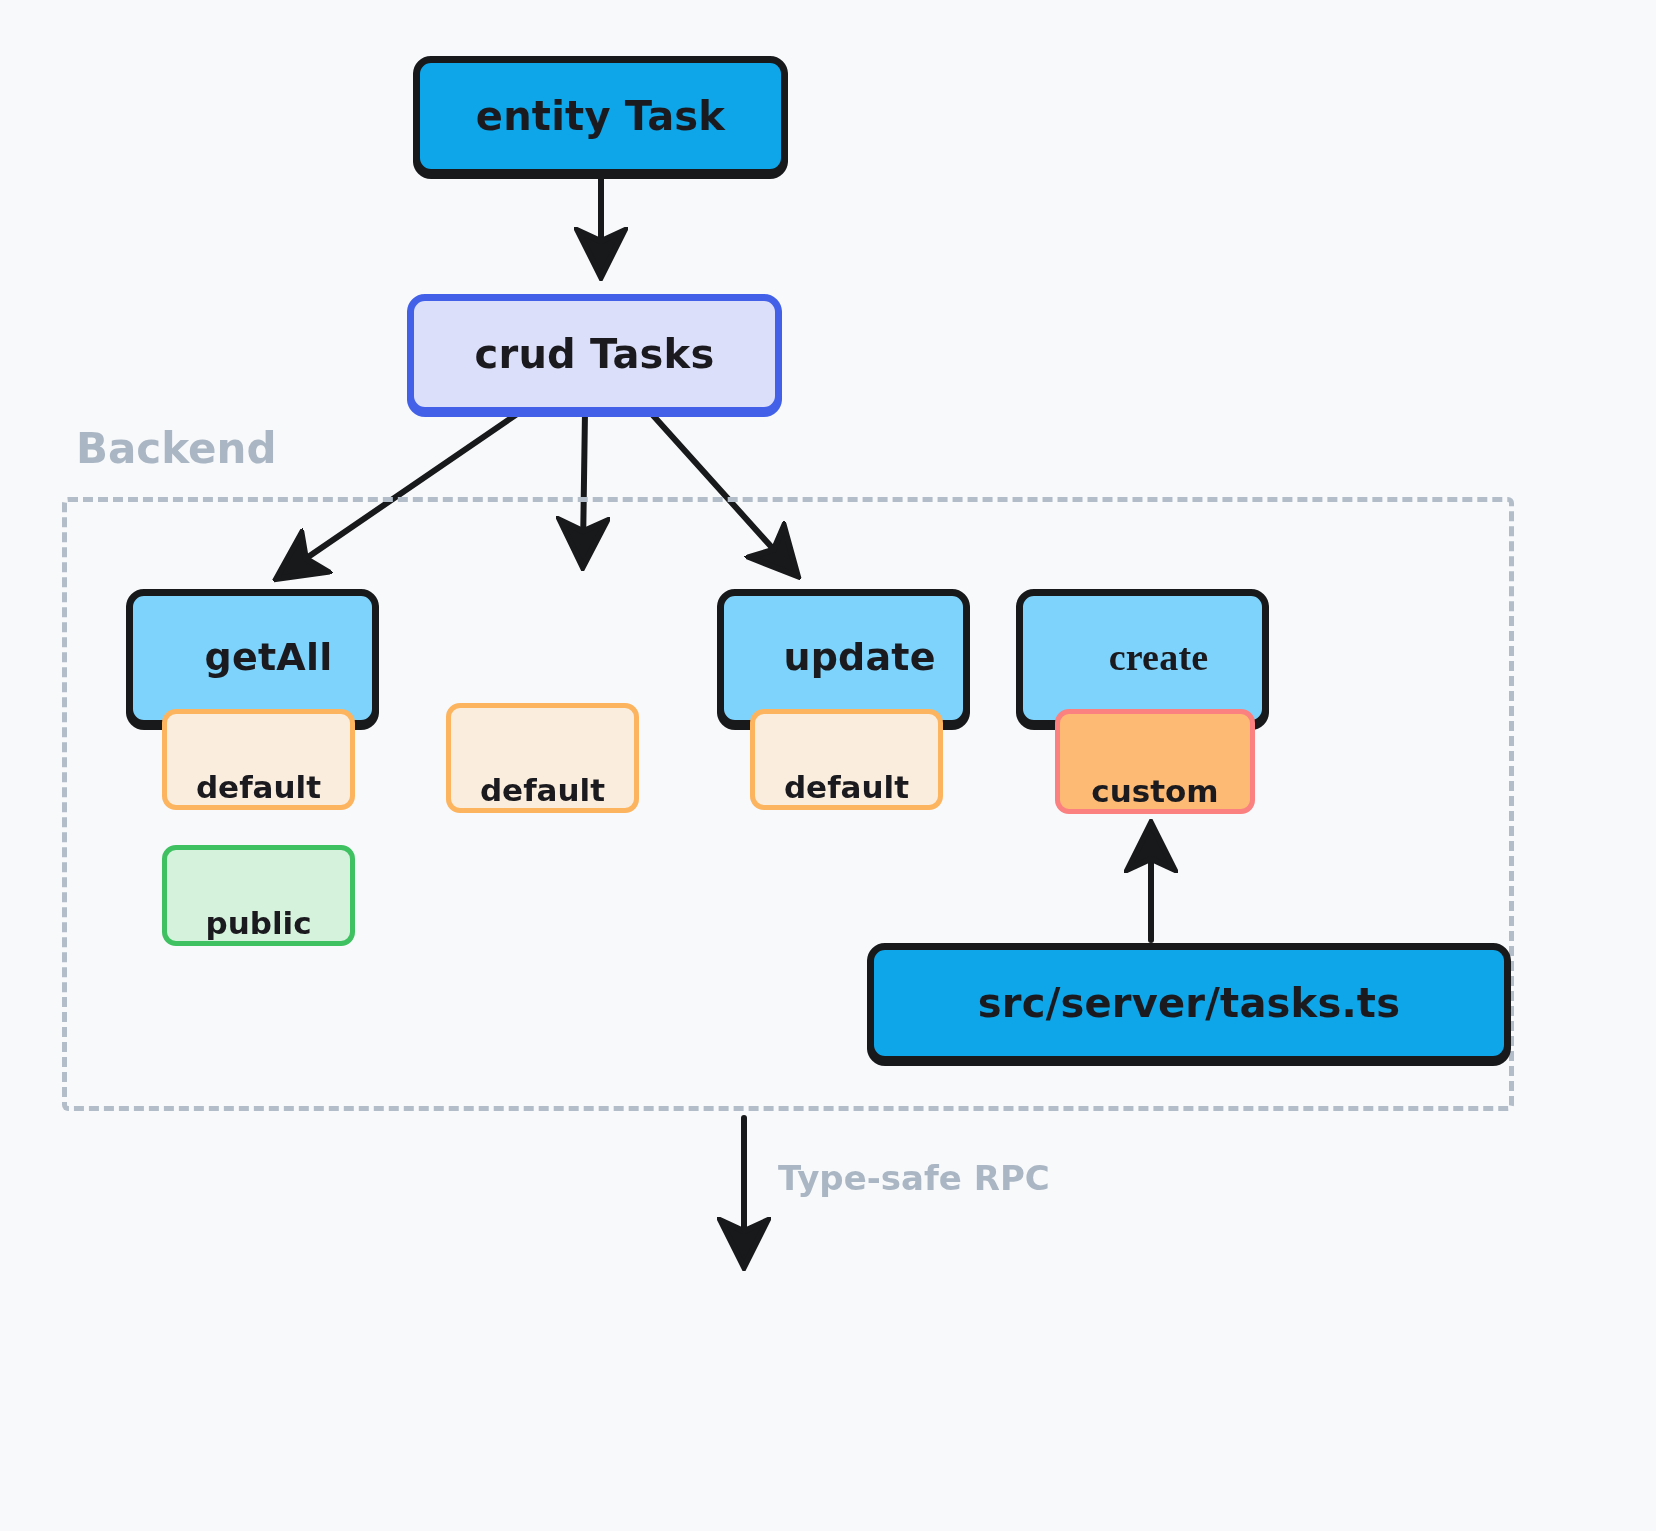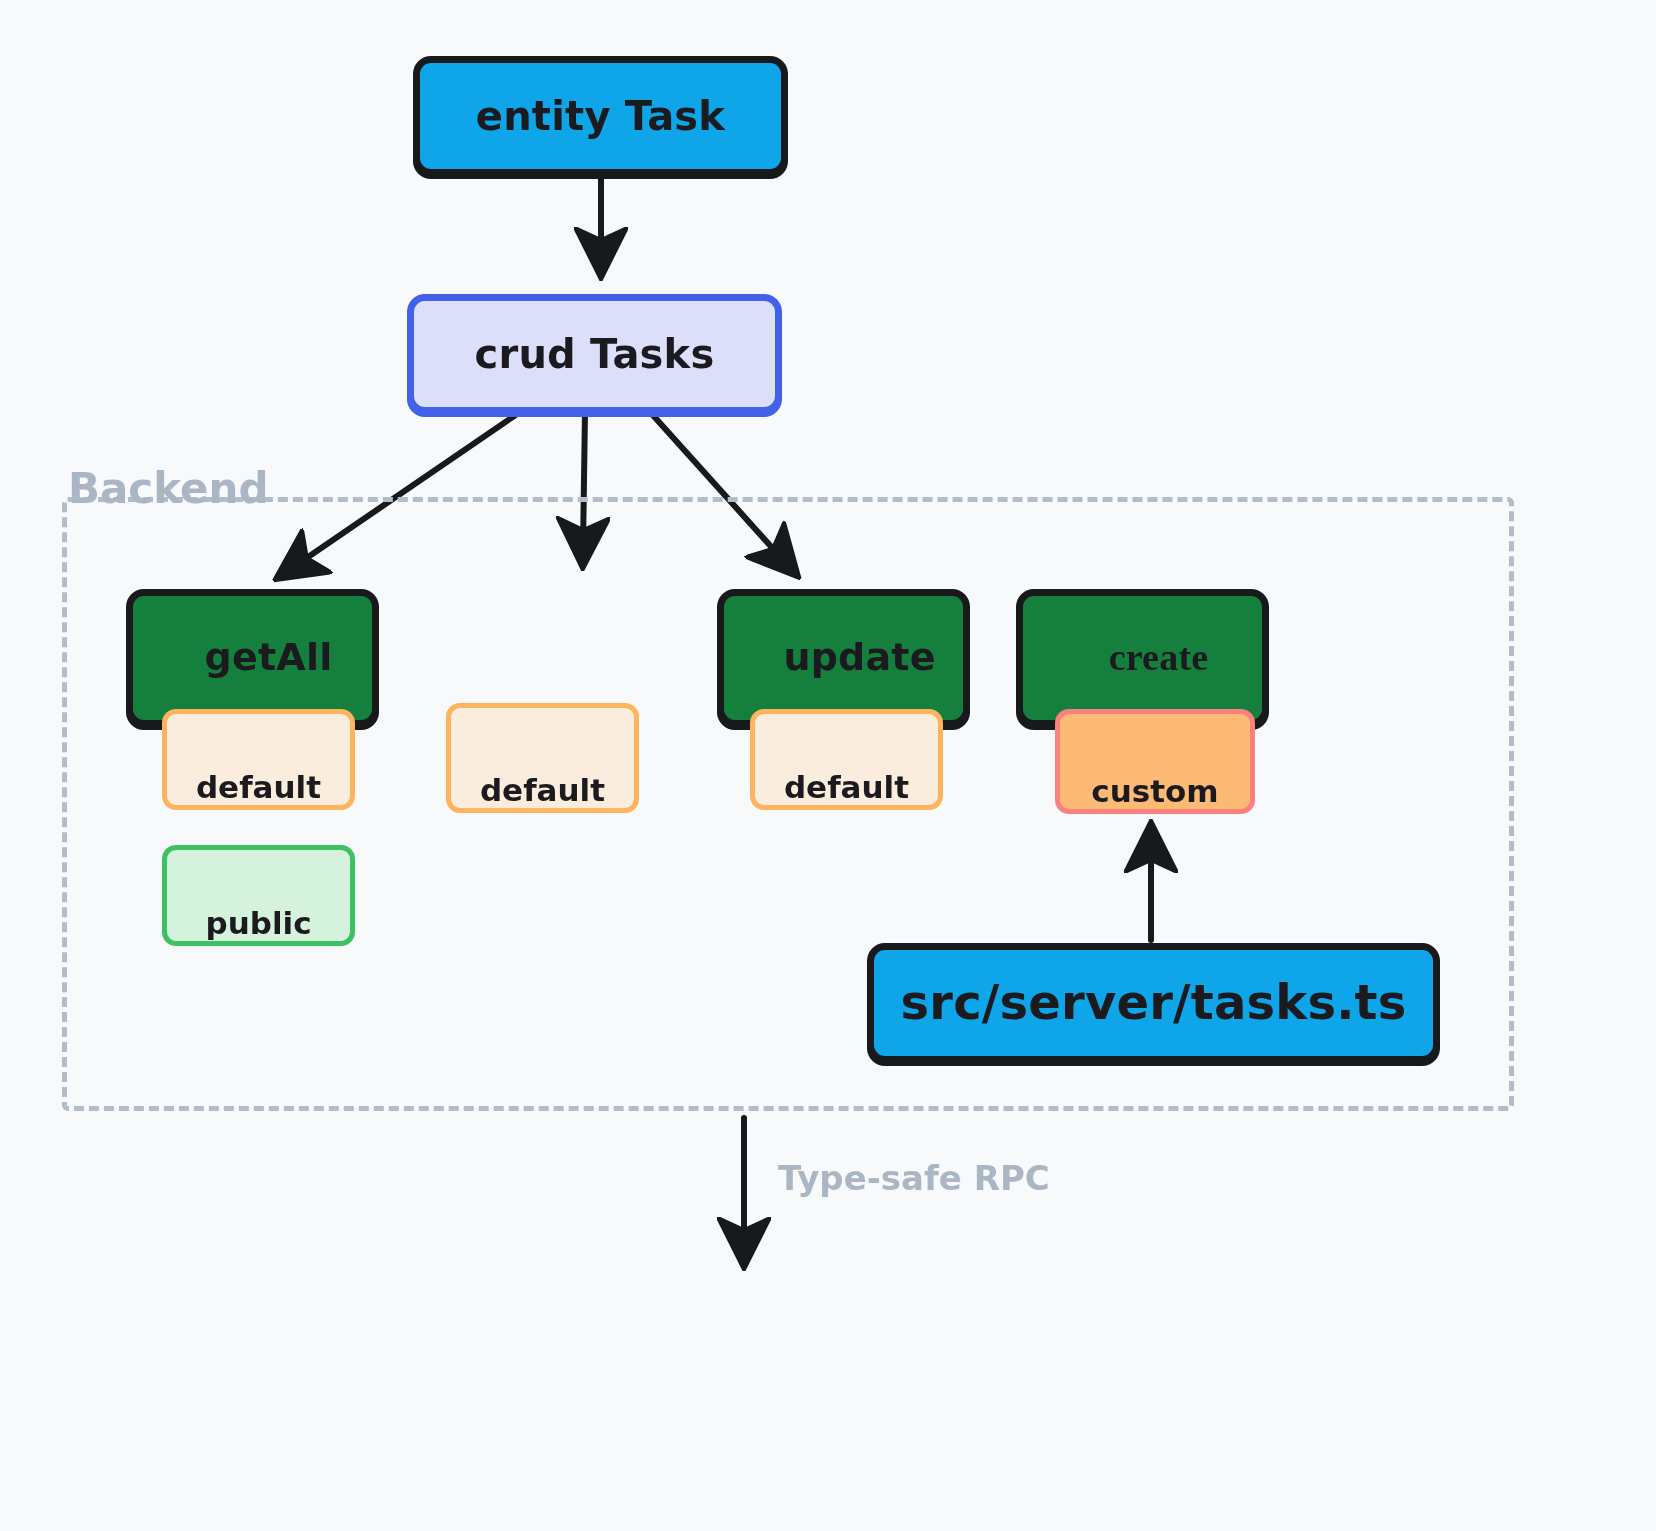--- a/index.html
+++ b/index.html
@@ -35,21 +35,21 @@
   .node.dark {
     border-color: #18191b;
     border-width: 7px;
     background: #0ea5e9;
     box-shadow: 0 3px 0 0 #18191b;
   }
 
   .node.plain {
     border-color: #18191b;
     border-width: 7px;
-    background: #15803d;
+    background: #7dd3fc;
     box-shadow: 0 3px 0 0 #18191b;
     padding-left: 32px;
   }
 
   .node.blue {
     border-color: #4261e8;
     border-width: 7px;
     background: #dcdffa;
     box-shadow: 0 3px 0 0 #4261e8;
   }
@@ -137,21 +137,21 @@
       <path d="M1151,940 L1151,842" fill="none" stroke-width="6" stroke-linecap="round" marker-end="url(#ah)"></path>
     </g>
 
     <g>
       <path d="M744,1118 L744,1248" fill="none" stroke-width="6" stroke-linecap="round" marker-end="url(#ah)"></path>
     </g>
   </svg>
 
   <div id="backend-group" style="left:62px; top:497px; width:1452px; height:614px;"></div>
 
-  <div class="group-label" style="left:68px; top:424px; font-size:42px;margin-top:40px;">Backend</div>
+  <div class="group-label" style="left:76px; top:424px; font-size:42px;">Backend</div>
 
   <div class="node dark" style="left:413px; top:56px; width:375px; height:120px; font-size:40px;">
     <span>entity Task</span>
   </div>
 
   <div class="node blue" style="left:407px; top:294px; width:375px; height:120px; font-size:40px;">
     <span>crud Tasks</span>
   </div>
 
   <div class="node plain" style="left:126px; top:589px; width:253px; height:138px; font-size:38px;">
@@ -175,20 +175,20 @@
     <span>default</span>
   </div>
 
   <div class="node plain" style="left:1016px; top:589px; width:253px; height:138px; font-size:38px;font-family:Liberation Serif, serif;">
     <span>create</span>
   </div>
   <div class="tag red" style="left:1055px; top:709px; width:200px; height:105px; font-size:31px;">
     <span>custom</span>
   </div>
 
-  <div class="node dark" style="left:867px; top:943px; width:573px; height:120px; font-size:48px;text-align:right;">
+  <div class="node dark" style="left:867px; top:943px; width:644px; height:120px; font-size:40px;text-align:right;">
     <span>src/server/tasks.ts</span>
   </div>
 
   <div class="edge-label" style="left:778px; top:1158px; font-size:34px;">Type-safe RPC</div>
 
 
 </div>
 
 </body></html>

